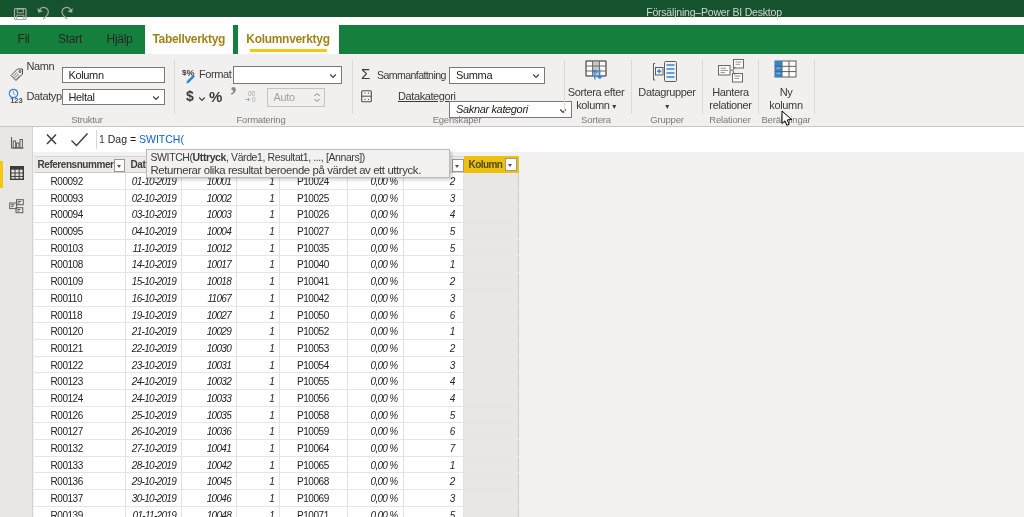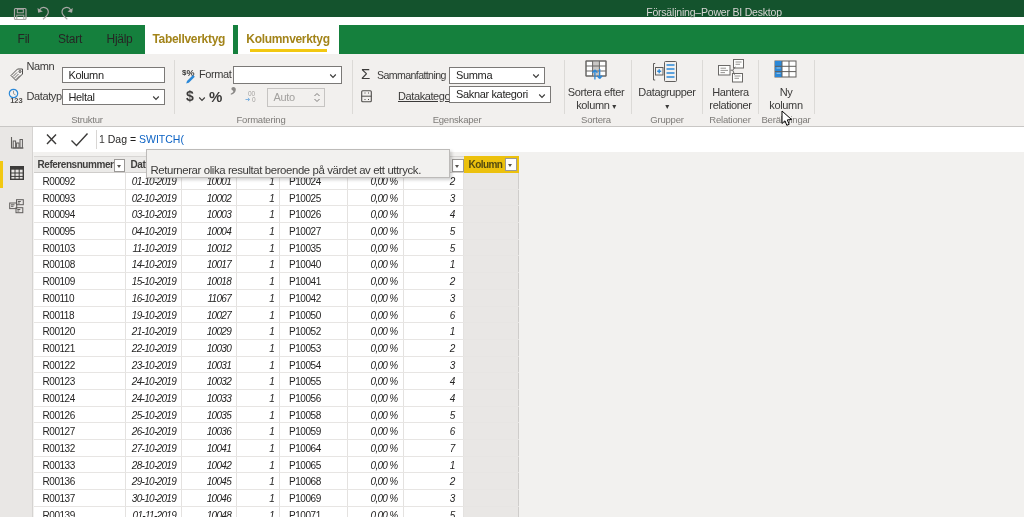--- a/index.html
+++ b/index.html
@@ -39,21 +39,21 @@
 #thead{position:relative;height:17px;background:#ebeae8;border-top:1px solid #d8d6d4;border-bottom:1px solid #cfcdcb;box-sizing:border-box;}
 .hcell{position:absolute;top:0;height:16px;line-height:16px;font-size:10px;font-weight:bold;color:#3f3e3d;letter-spacing:-0.45px;}
 .fbtn{position:absolute;width:11.5px;height:12.5px;background:#fff;border:1px solid #9b9997;box-sizing:border-box;}
 .fbtn:after{content:"";position:absolute;left:2.2px;top:4.5px;border-left:2.6px solid transparent;border-right:2.6px solid transparent;border-top:3.6px solid #55534f;}
 #hkol{position:absolute;left:430.5px;top:-1px;width:54.5px;height:17px;background:#ecc10d;}
 #hkol span{position:absolute;left:4.5px;top:0;line-height:17px;font-size:10px;font-weight:bold;color:#544b10;letter-spacing:-0.55px;}
 .row{position:relative;height:16.7px;box-sizing:border-box;border-bottom:1px solid #e7e5e3;background:#fff;}
 .c{position:absolute;top:0;height:15.7px;line-height:18.5px;font-size:10px;color:#252423;letter-spacing:-0.45px;box-sizing:border-box;border-right:1px solid #e4e2e0;overflow:hidden;}
 .it{font-style:italic;letter-spacing:-0.7px;}
 .ra{text-align:right;padding-right:5px;}
-.la{padding-left:9px;}
+.la{padding-left:17px;}
 .c1{left:0;width:92.5px;}
 .c2{left:92.5px;width:56px;}
 .c3{left:148.5px;width:55px;}
 .c4{left:203.5px;width:43px;}
 .c5{left:246.5px;width:68px;}
 .c6{left:314.5px;width:55.5px;}
 .c7{left:370px;width:60.5px;padding-right:8.5px !important;}
 .c8{left:430.5px;width:55px;background:#e9e7e5;border-right:1px solid #cfcdcb;}
 
 #tip{left:146px;top:149px;width:302px;height:27px;background:#f2f1ef;border:1px solid #bdbbb9;box-shadow:2px 2px 3px rgba(0,0,0,0.18);font-size:11.5px;color:#3b3a39;letter-spacing:-0.35px;}
@@ -157,21 +157,21 @@
       </svg>
  </div>
  <svg class="abs" style="left:361px;top:35.5px;" width="12" height="13" viewBox="0 0 12 13">
   <g fill="none" stroke="#4f4d4b">
         <rect x="0.7" y="0.7" width="9.6" height="11" rx="1" stroke-width="1.1"></rect>
   <path d="M0.7 6.2 h9.6" stroke-width="1"></path>
   <path d="M3.5 3 h1 m2.5 0 h1 M3.5 9.5 h1 m2.5 0 h1" stroke-width="1.2"></path>
       </g>
  </svg>
  <div class="rtext" style="left:398px;top:35.5px;text-decoration:underline;">Datakategori</div>
- <div class="rbox" style="left:449px;top:32px;width:102px;height:17px;">
+ <div class="rbox" style="left:449px;top:47px;width:123px;height:17px;font-style:italic;">
       <span class="val">Saknar kategori</span>
   <svg class="chev" style="right:4px;top:4.5px;" viewBox="0 0 8 8">
         <path d="M1.2 2.5 L4 5.5 L6.8 2.5" fill="none" stroke="#3b3a39" stroke-width="1.1"></path>
       </svg>
  </div>
  <div class="rlabel" style="left:407px;width:100px;">Egenskaper</div>
  <div class="rsep" style="left:564px;"></div>
 
  <svg class="abs" style="left:585px;top:6px;" width="23" height="24" viewBox="0 0 23 24">
   <rect x="1" y="1" width="20" height="15" fill="#fff" stroke="#686664"></rect>
@@ -494,14 +494,15 @@
         <div class="c c4 it ra">1</div>
         <div class="c c5 la">P10071</div>
         <div class="c c6 it ra">0,00&nbsp;%</div>
         <div class="c c7 it ra">5</div>
         <div class="c c8"></div>
       </div>
     </div>
 </div>
 
 <div class="abs" id="tip">
+ <div class="l1">SWITCH(<b>Uttryck</b>, Värde1, Resultat1, ..., [Annars])</div>
  <div class="l2">Returnerar olika resultat beroende på värdet av ett uttryck.</div>
 </div>
 
 </body></html>

